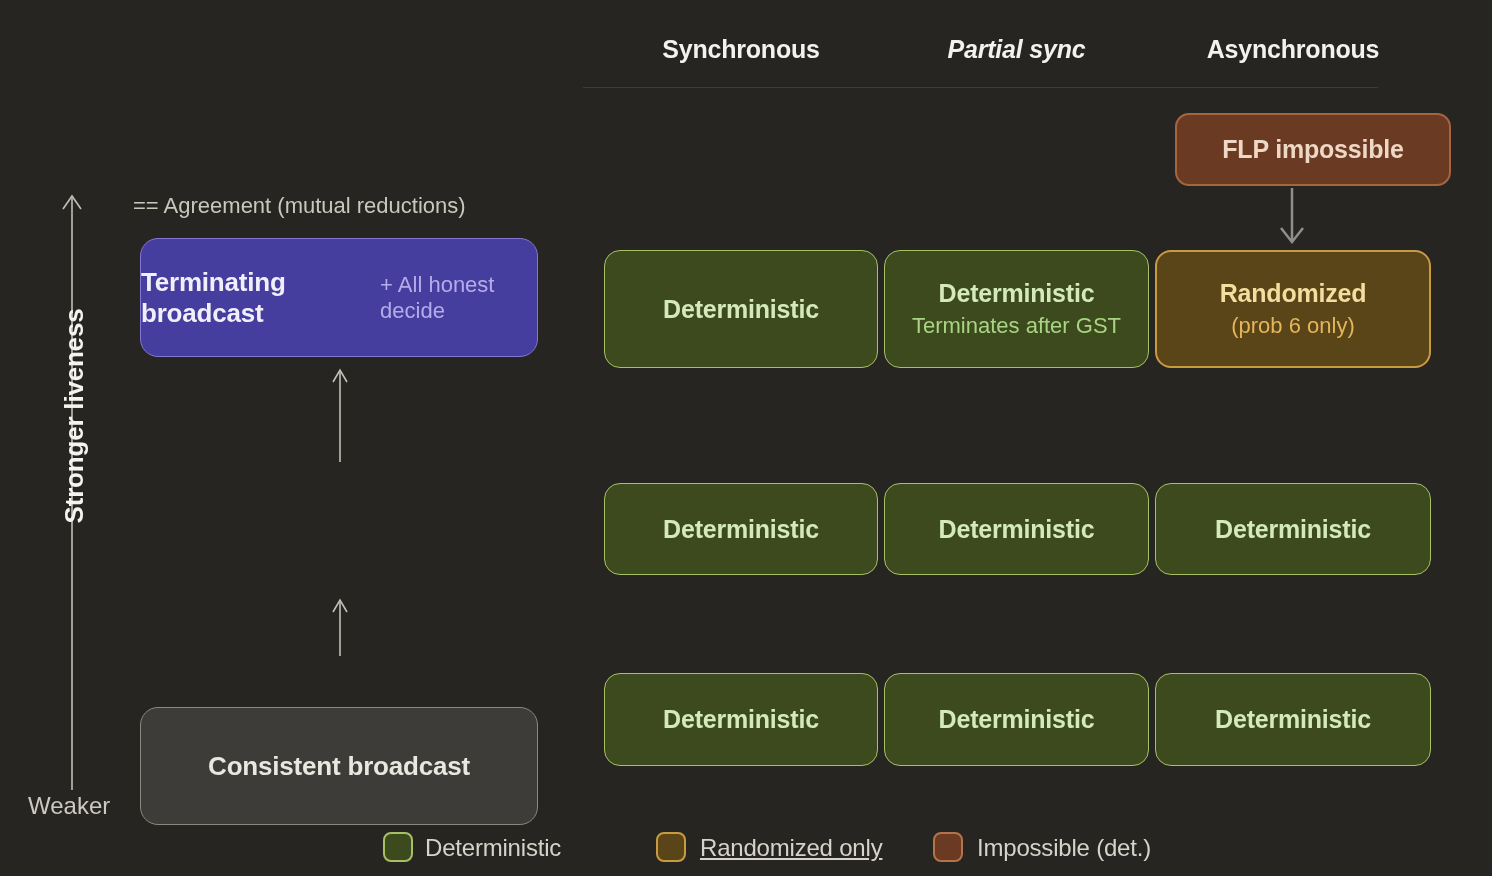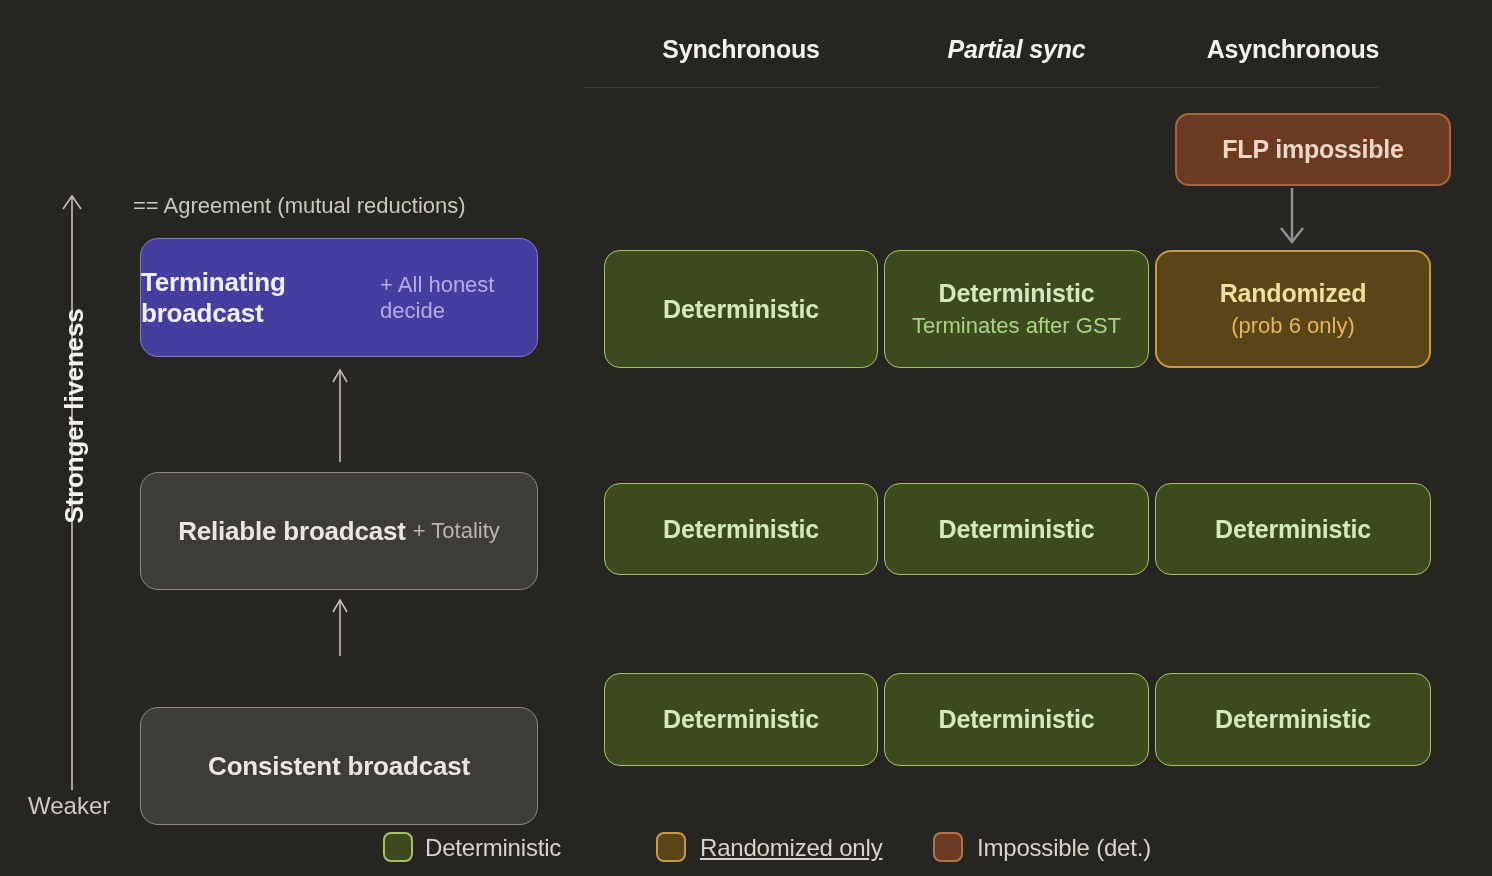--- a/index.html
+++ b/index.html
@@ -115,24 +115,20 @@
   <div class="flp-badge">
     <span>FLP impossible</span>
   </div>
 
   <div class="agreement-note">== Agreement (mutual reductions)</div>
 
   <div class="row-box box-purple">
     <div class="row-title">Terminating broadcast</div>
     <div class="row-sub">+ All honest decide</div>
   </div>
-  <div class="row-box box-gray2">
-    <div class="row-title">Reliable broadcast</div>
-    <div class="row-sub">+ Totality</div>
-  </div>
   <div class="row-box box-gray3">
     <div class="row-title">Consistent broadcast</div>
   </div>
 
   <div class="cell cell-green r1 c1">
     <div class="cell-title">Deterministic</div>
   </div>
   <div class="cell cell-green r1 c2">
     <div class="cell-title">Deterministic</div>
     <div class="cell-sub">Terminates after GST</div>

